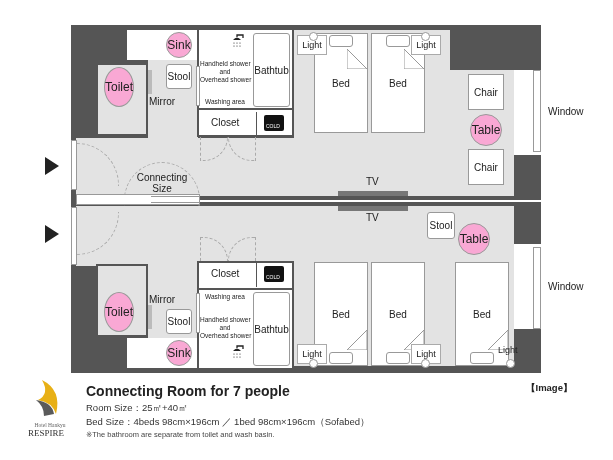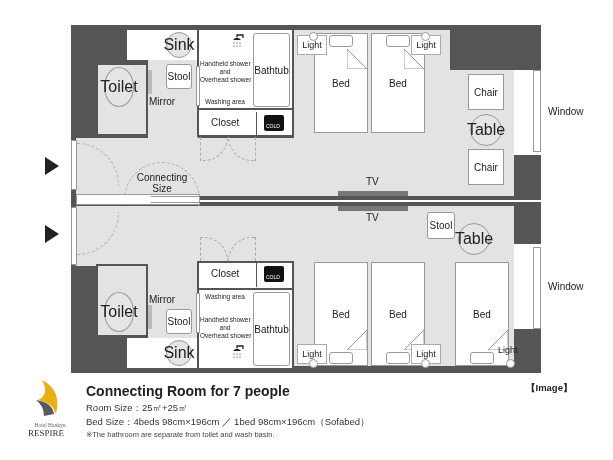--- a/index.html
+++ b/index.html
@@ -3,21 +3,21 @@
 <meta charset="utf-8">
 <style>
   html,body{margin:0;padding:0;background:#fff;}
   body{width:613px;height:460px;position:relative;overflow:hidden;font-family:"Liberation Sans","DejaVu Sans",sans-serif;color:#222;}
   .abs{position:absolute;box-sizing:border-box;}
   .wall{background:#555;}
   .floor{background:#e3e3e3;}
   .white{background:#fff;}
   .lbl{position:absolute;font-size:10px;color:#222;white-space:nowrap;text-align:center;}
   .box{position:absolute;box-sizing:border-box;background:#fff;border:1px solid #999;border-radius:3px;display:flex;align-items:center;justify-content:center;font-size:10px;}
-  .circ{position:absolute;box-sizing:border-box;background:#e5e5e5;border:1px solid #999;border-radius:50%;display:flex;align-items:center;justify-content:center;font-size:16px;}
+  .circ{position:absolute;box-sizing:border-box;background:#f9a8d4;border:1px solid #999;border-radius:50%;display:flex;align-items:center;justify-content:center;font-size:12px;}
   .bed{position:absolute;box-sizing:border-box;background:#fff;border:1px solid #999;}
   .bed .bl{position:absolute;left:0;right:0;top:45%;text-align:center;font-size:10px;}
   .pillow{position:absolute;box-sizing:border-box;border:1px solid #999;border-radius:3px;background:#fff;}
   .fold{position:absolute;width:20px;height:20px;}
   .light{position:absolute;box-sizing:border-box;background:#fff;border:1px solid #aaa;font-size:9px;display:flex;align-items:center;justify-content:center;}
   .ring{position:absolute;width:7px;height:7px;border:1px solid #999;border-radius:50%;background:#fff;}
   .dash{position:absolute;border:1px dashed #aaa;box-sizing:border-box;}
   .arrow{position:absolute;width:0;height:0;border-top:9px solid transparent;border-bottom:9px solid transparent;border-left:14px solid #222;}
   .title{position:absolute;left:86px;top:383px;font-size:14px;font-weight:bold;color:#222;}
   .sub{position:absolute;left:86px;font-size:9.5px;color:#333;}
@@ -210,16 +210,16 @@
 <div class="abs" style="left:28px;top:378px;width:44px;height:62px;">
   <svg width="44" height="40" viewBox="0 0 44 40">
     <path d="M14 2 Q34 12 28 36 Q24 24 10 22 Q22 16 14 2 Z" fill="#e8b016"></path>
     <path d="M8 22 Q24 24 26 36 L16 38 Q16 28 8 22 Z" fill="#5a5a5a"></path>
   </svg>
   <div style="font-family:'Liberation Serif',serif;font-size:5.5px;color:#666;text-align:center;">Hotel Hankyu</div>
   <div style="font-family:'Liberation Serif',serif;font-size:9px;color:#333;text-align:left;">RESPIRE</div>
 </div>
 
 <div class="title">Connecting Room for 7 people</div>
-<div class="sub" style="top:402px;">Room Size：25㎡+25㎡</div>
+<div class="sub" style="top:402px;">Room Size：25㎡+40㎡</div>
 <div class="sub" style="top:416px;">Bed Size：4beds 98cm×196cm ／ 1bed 98cm×196cm（Sofabed）</div>
 <div class="note">※The bathroom are separate from toilet and wash basin.</div>
 <div class="imgtag">【Image】</div>
 
 </body></html>

